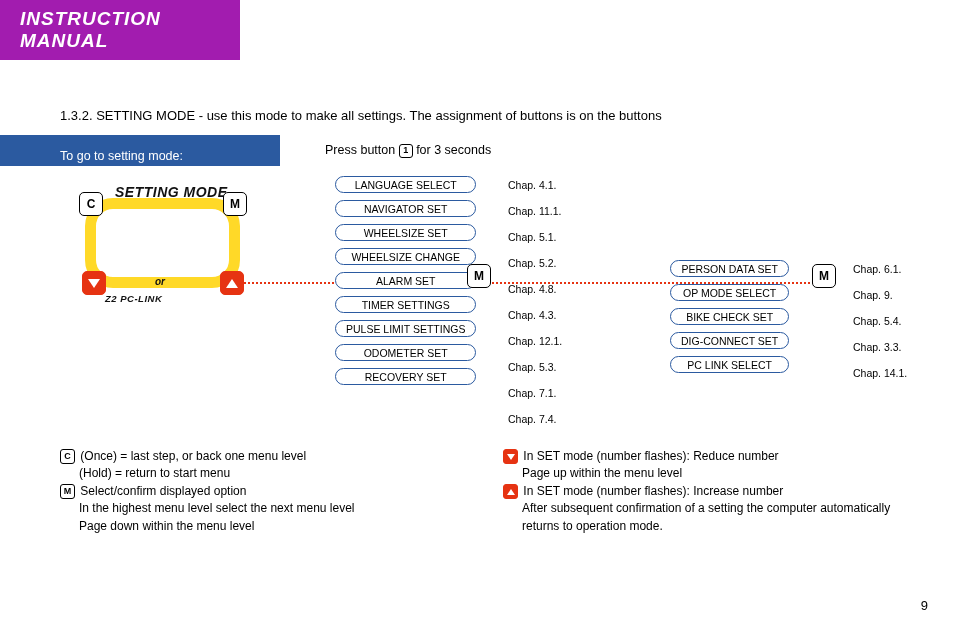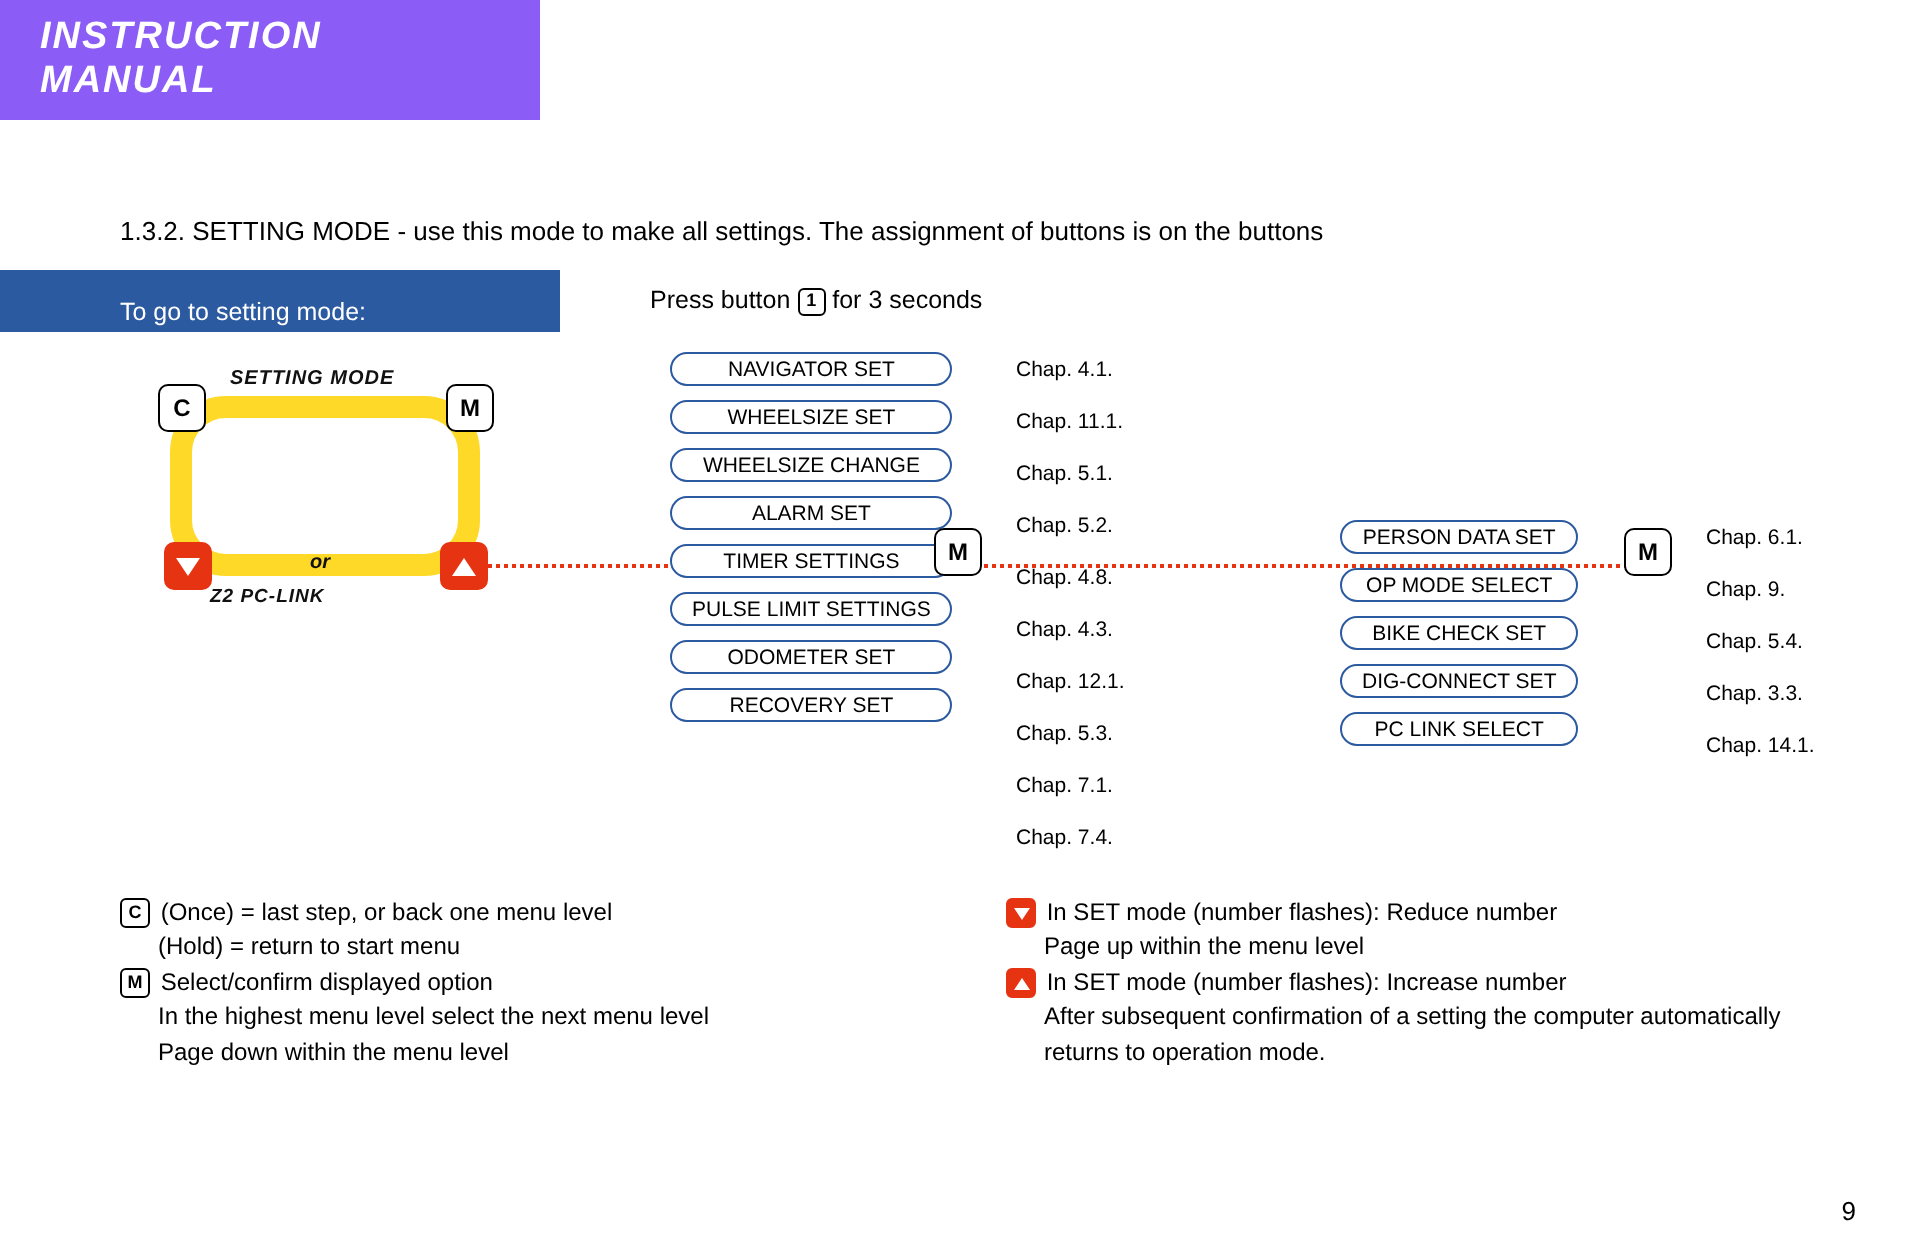--- a/index.html
+++ b/index.html
@@ -5,28 +5,28 @@
   * { margin: 0; padding: 0; box-sizing: border-box; }
   body {
     width: 960px;
     height: 623px;
     font-family: Arial, Helvetica, sans-serif;
     background: #fff;
     position: relative;
     overflow: hidden;
   }
   .header {
-    background: #8b5cf6;
+    background: #a21caf;
     color: #fff;
     font-size: 19px;
     font-weight: bold;
     font-style: italic;
     letter-spacing: 1px;
     padding: 8px 20px 8px 20px;
-    width: 270px;
+    width: 240px;
   }
   .content {
     padding: 20px 50px 0 60px;
   }
   .intro {
     font-size: 13px;
     margin: 28px 0 12px 0;
     color: #000;
   }
   .blue-bar {
@@ -75,21 +75,21 @@
     width: 155px;
     height: 90px;
     border: 11px solid #ffd928;
     border-radius: 28px;
     background: #fff;
   }
   .device-label-top {
     position: absolute;
     left: 55px;
     top: 8px;
-    font-size: 10px;
+    font-size: 14px;
     font-weight: bold;
     font-style: italic;
     letter-spacing: 0.5px;
     color: #111;
   }
   .device-label-bottom {
     position: absolute;
     left: 45px;
     top: 117px;
     font-size: 9.5px;
@@ -261,20 +261,21 @@
           <div class="tri-down"></div>
         </div>
       <div class="device-btn up">
           <div class="tri-up"></div>
         </div>
       <div class="or-label">or</div>
       <div class="device-label-bottom">Z2 PC-LINK</div>
     </div>
 
     <div class="menu-col col1">
+      <div class="menu-item">LANGUAGE SELECT</div>
       <div class="menu-item">NAVIGATOR SET</div>
       <div class="menu-item">WHEELSIZE SET</div>
       <div class="menu-item">WHEELSIZE CHANGE</div>
       <div class="menu-item">ALARM SET</div>
       <div class="menu-item">TIMER SETTINGS</div>
       <div class="menu-item">PULSE LIMIT SETTINGS</div>
       <div class="menu-item">ODOMETER SET</div>
       <div class="menu-item">RECOVERY SET</div>
     </div>
 

